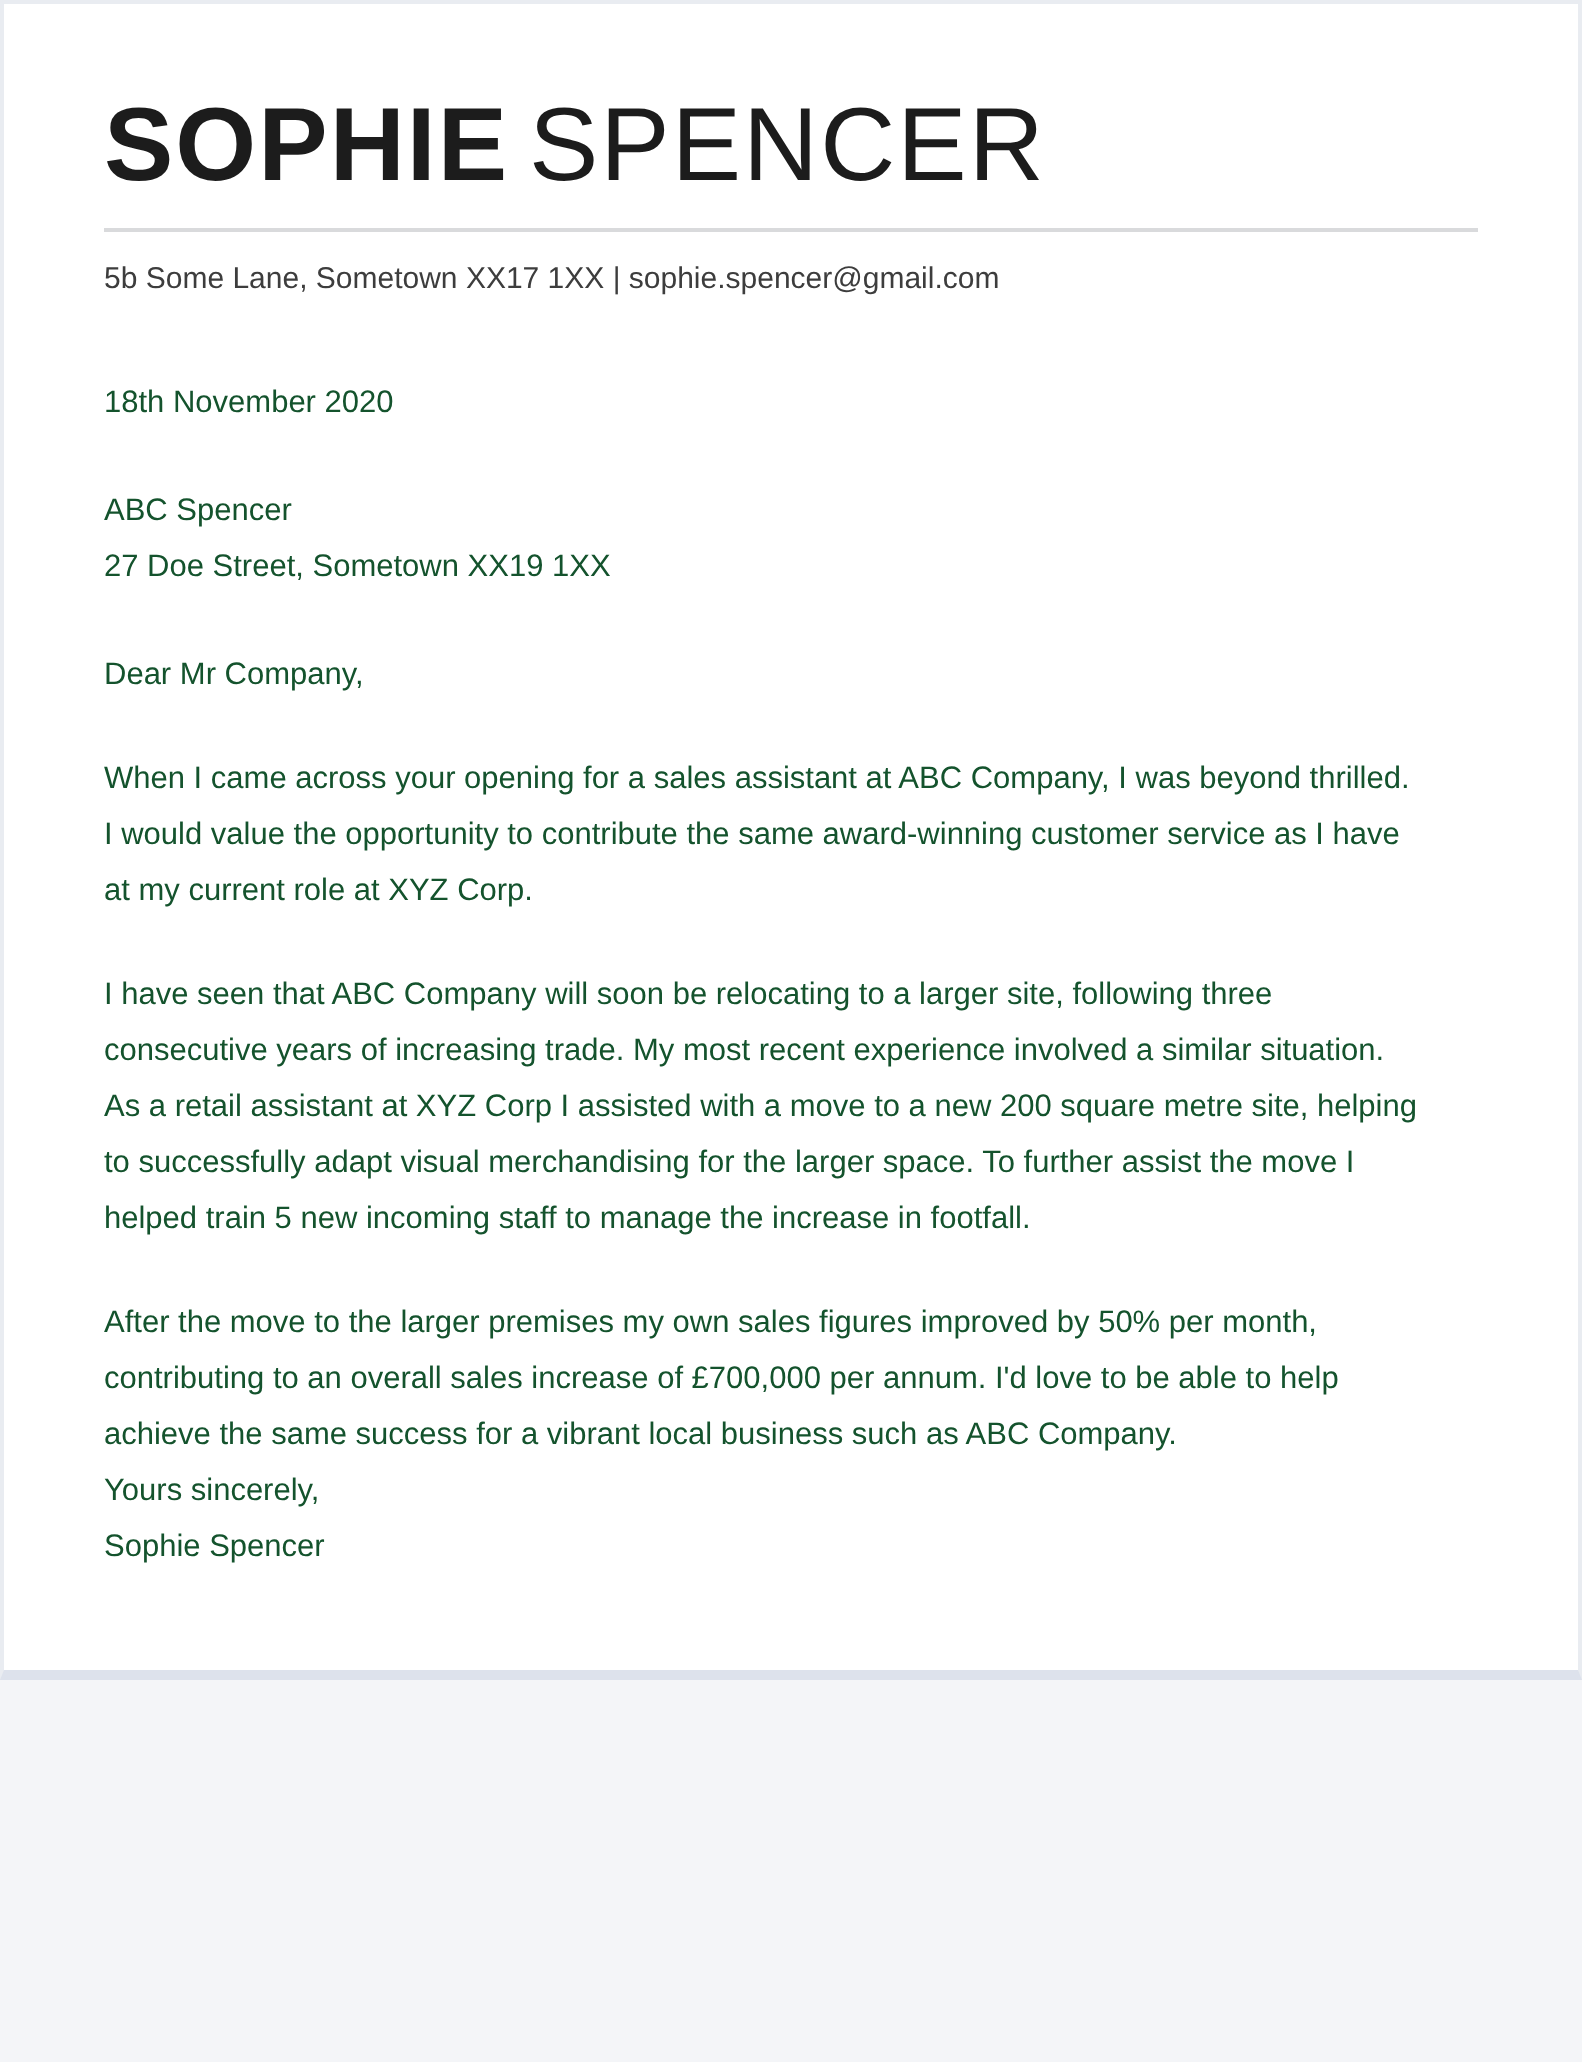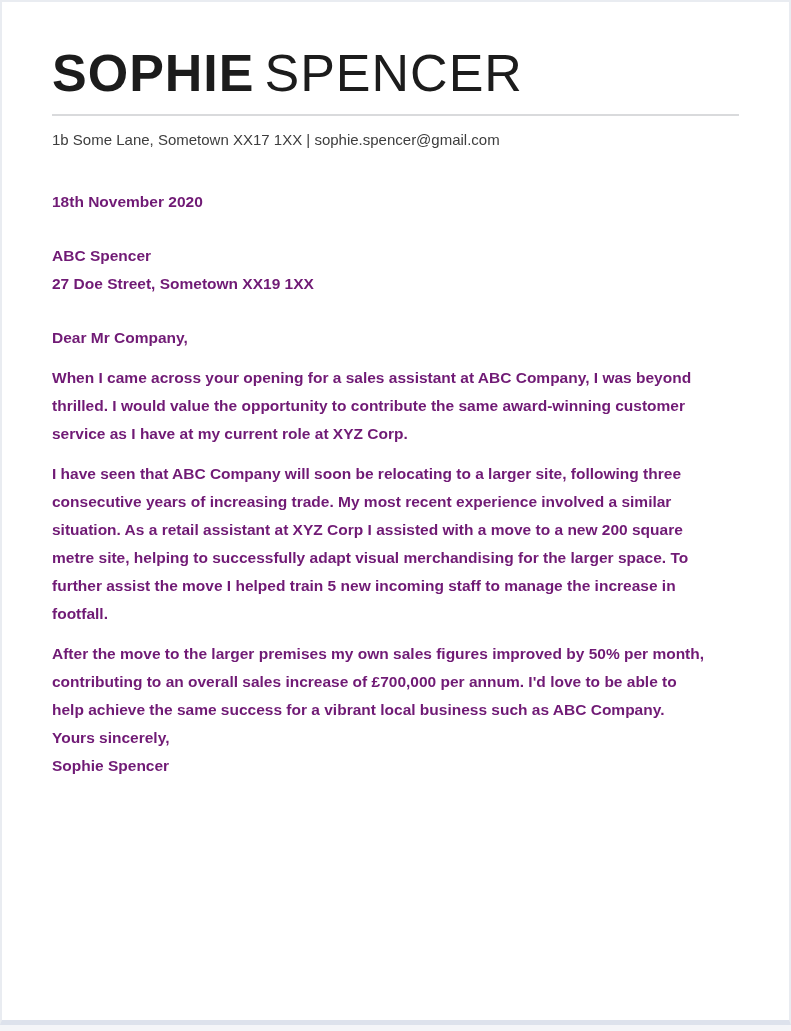--- a/index.html
+++ b/index.html
@@ -5,21 +5,21 @@
   * { margin: 0; padding: 0; box-sizing: border-box; }
   html, body {
     width: 791px;
     font-family: "Liberation Sans", sans-serif;
   }
   body {
     background: #f4f5f8;
   }
   .page {
     width: 791px;
-    height: 1025px;
+    height: 840px;
     background: #ffffff;
     border: 2px solid #e9ecf1;
     border-bottom: 5px solid #dde2ec;
     padding: 44px 50px 0 50px;
     overflow: hidden;
   }
   .name-line {
     font-size: 52px;
     letter-spacing: 1px;
     color: #1c1c1c;
@@ -32,44 +32,43 @@
     border: none;
     border-top: 2px solid #d9dadc;
     margin: 13px 0 0 0;
   }
   .contact-line {
     margin-top: 15px;
     font-size: 15px;
     color: #3d3d3d;
   }
   .letter-body {
-    color: #701a75;
+    color: #14532d;
     font-size: 15.5px;
     line-height: 28px;
     max-width: 660px;
-    font-weight: bold;
   }
   .date-line { margin-top: 40px; }
   .recipient-block { margin-top: 26px; }
   .salutation { margin-top: 26px; }
-  .paragraph { margin-top: 12px; }
+  .paragraph { margin-top: 24px; }
   .closing-block { }
 </style>
 </head>
 <body>
 
 <div class="page">
 
   <div class="name-line">
     <span class="name-first">SOPHIE</span><span class="name-last">SPENCER</span>
   </div>
 
   <hr class="header-divider">
 
-  <div class="contact-line">1b Some Lane, Sometown XX17 1XX | sophie.spencer@gmail.com</div>
+  <div class="contact-line">5b Some Lane, Sometown XX17 1XX | sophie.spencer@gmail.com</div>
 
   <div class="letter-body">
 
     <div class="date-line">18th November 2020</div>
 
     <div class="recipient-block">
       <div>ABC Spencer</div>
       <div>27 Doe Street, Sometown XX19 1XX</div>
     </div>
 

